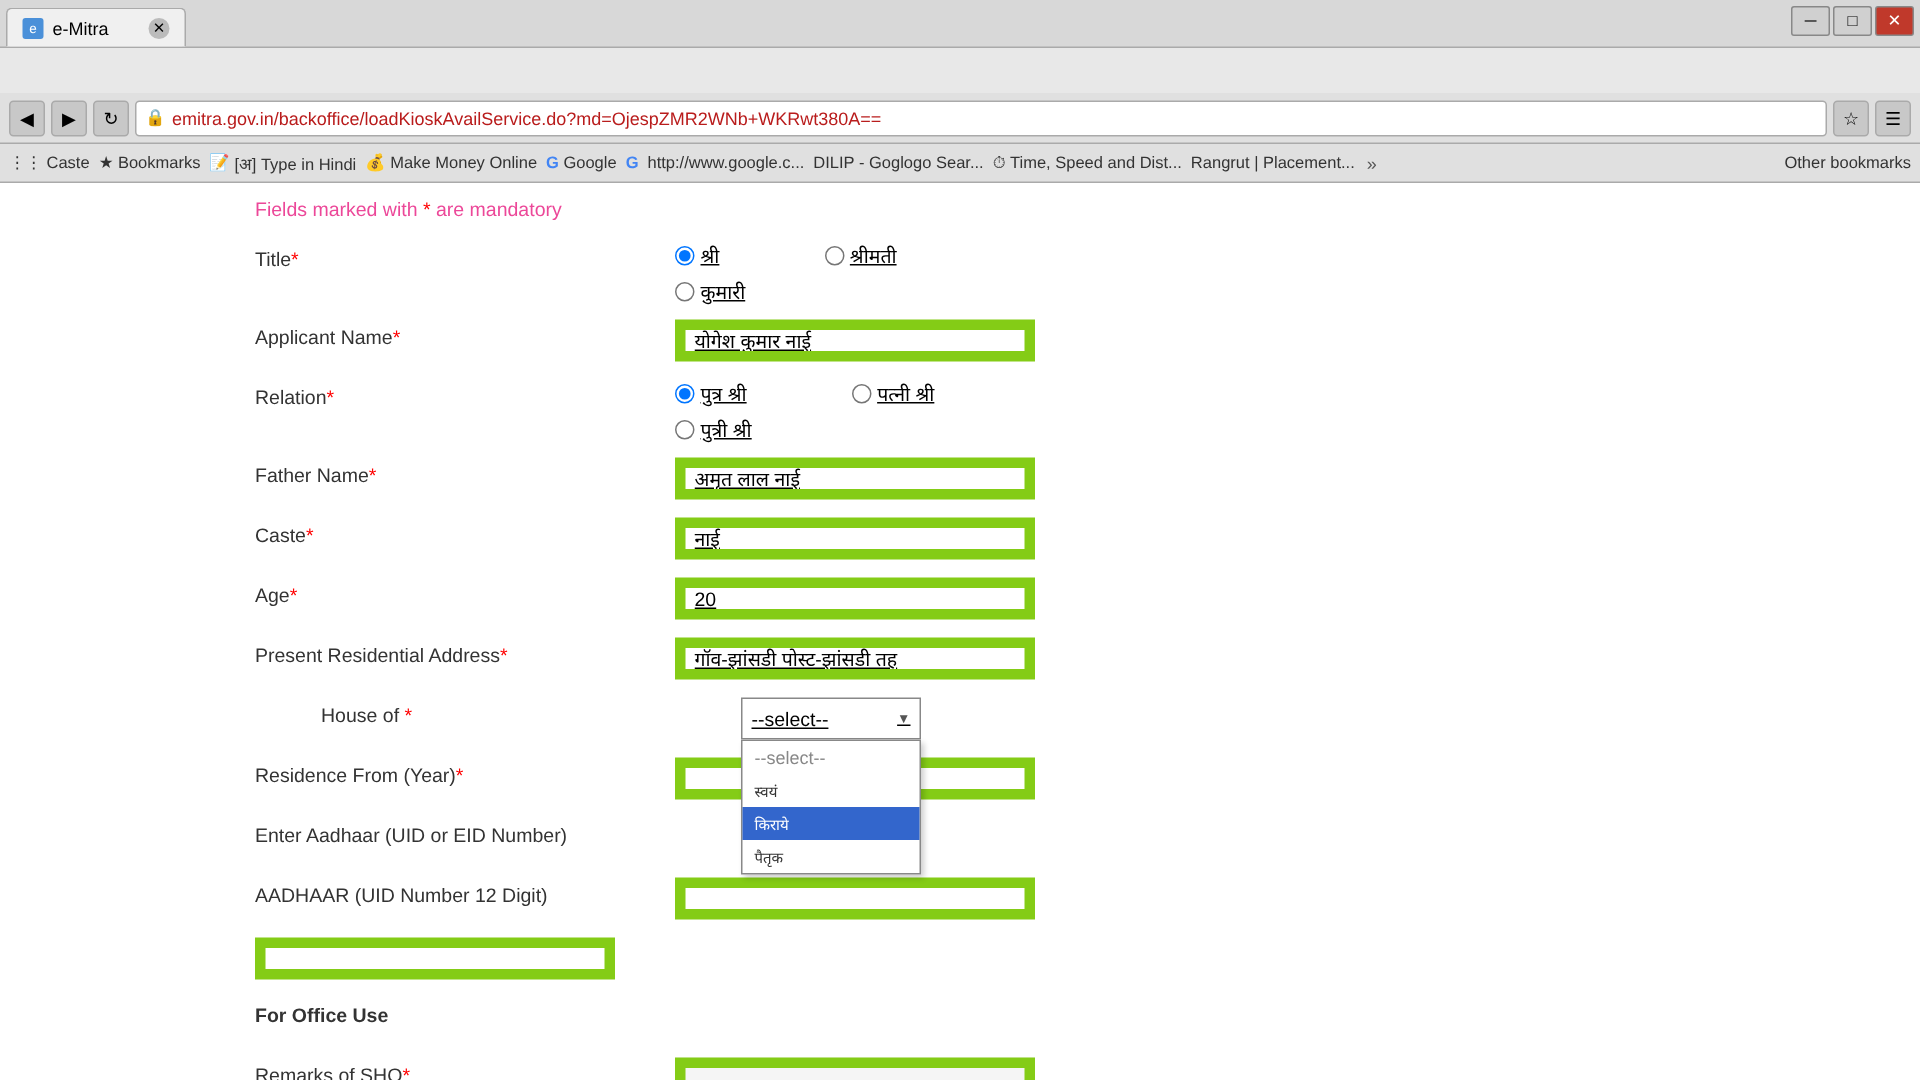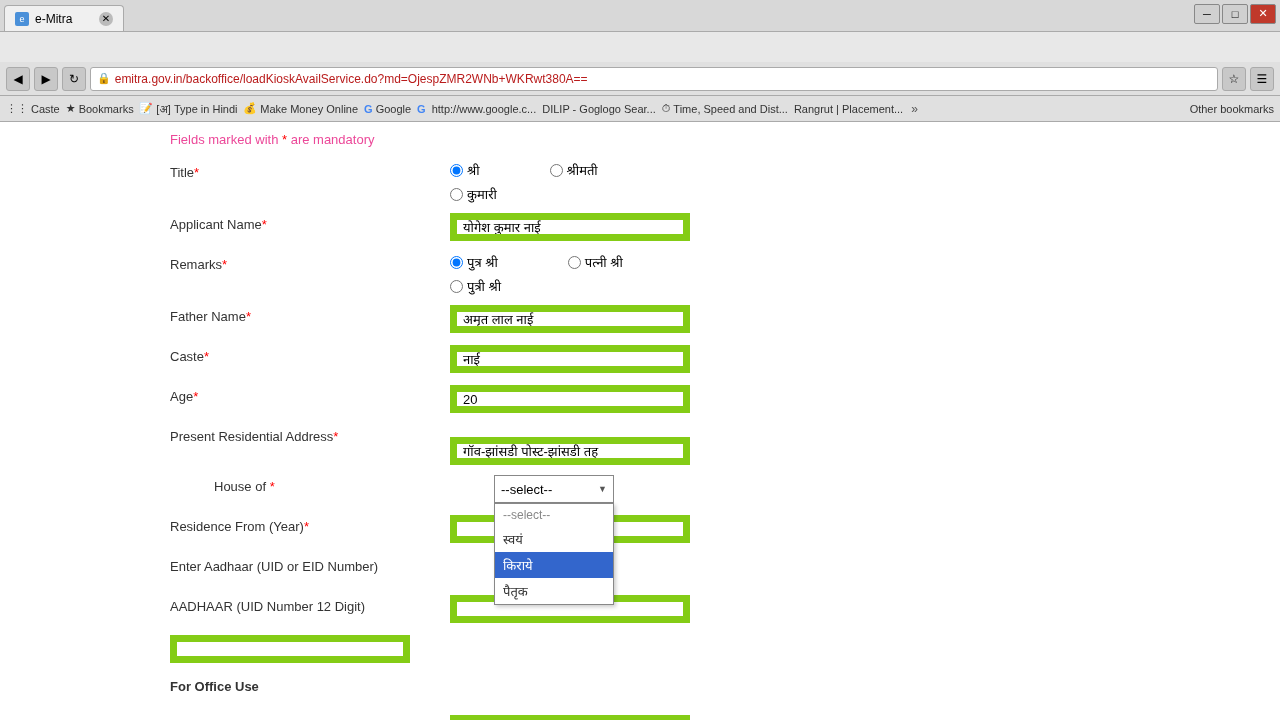--- a/index.html
+++ b/index.html
@@ -182,20 +182,21 @@
     .form-label .required {
       color: red;
     }
 
     .form-controls {
       flex: 1;
       display: flex;
       align-items: center;
       flex-wrap: wrap;
       gap: 6px;
+      text-decoration: underline;
     }
 
     .text-input {
       width: 240px;
       height: 28px;
       border: 7px solid #84cc16;
       padding: 0 6px;
       font-size: 13px;
       background: white;
     }
@@ -250,21 +251,21 @@
       left: 0;
       width: 120px;
       background: white;
       border: 1px solid #888;
       z-index: 100;
       box-shadow: 2px 2px 4px rgba(0,0,0,0.2);
     }
 
     .dropdown-item {
       padding: 4px 8px;
-      font-size: 13px;
+      font-size: 10px;
       cursor: pointer;
       color: #333;
     }
 
     .dropdown-item.selected {
       background: #3366cc;
       color: white;
     }
 
     .dropdown-item.header-item {
@@ -400,21 +401,21 @@
         <div class="form-label">
           <span>Applicant Name</span><span class="required">*</span>
         </div>
         <div class="form-controls">
           <input type="text" class="text-input" value="योगेश कुमार नाई" style="">
         </div>
       </div>
 
       <div class="form-row">
         <div class="form-label">
-          <span>Remarks</span><span class="required">*</span>
+          <span>Relation</span><span class="required">*</span>
         </div>
         <div class="form-controls">
           <div class="title-row">
             <label class="radio-group">
               <input type="radio" name="relation" checked="" style="">
               <span>पुत्र श्री</span>
             </label>
             <label class="radio-group" style="margin-left:40px;">
               <input type="radio" name="relation" style="">
               <span>पत्नी श्री</span>
@@ -454,21 +455,21 @@
         <div class="form-controls">
           <input type="text" class="text-input" value="20" style="">
         </div>
       </div>
 
       <div class="form-row">
         <div class="form-label">
           <span>Present Residential Address</span><span class="required">*</span>
         </div>
         <div class="form-controls">
-          <input type="text" class="text-input" style="width: 240px; margin-top: 12px;" value="गॉव-झांसडी पोस्ट-झांसडी तह">
+          <input type="text" class="text-input" style="width: 240px;" value="गॉव-झांसडी पोस्ट-झांसडी तह">
         </div>
       </div>
 
       <div class="form-row" style="position:relative;margin-left:44px;">
         <div class="form-label">
           <span>House of</span><span class="required"> *</span>
         </div>
         <div class="form-controls">
           <div class="dropdown-container">
             <div class="dropdown-trigger">

